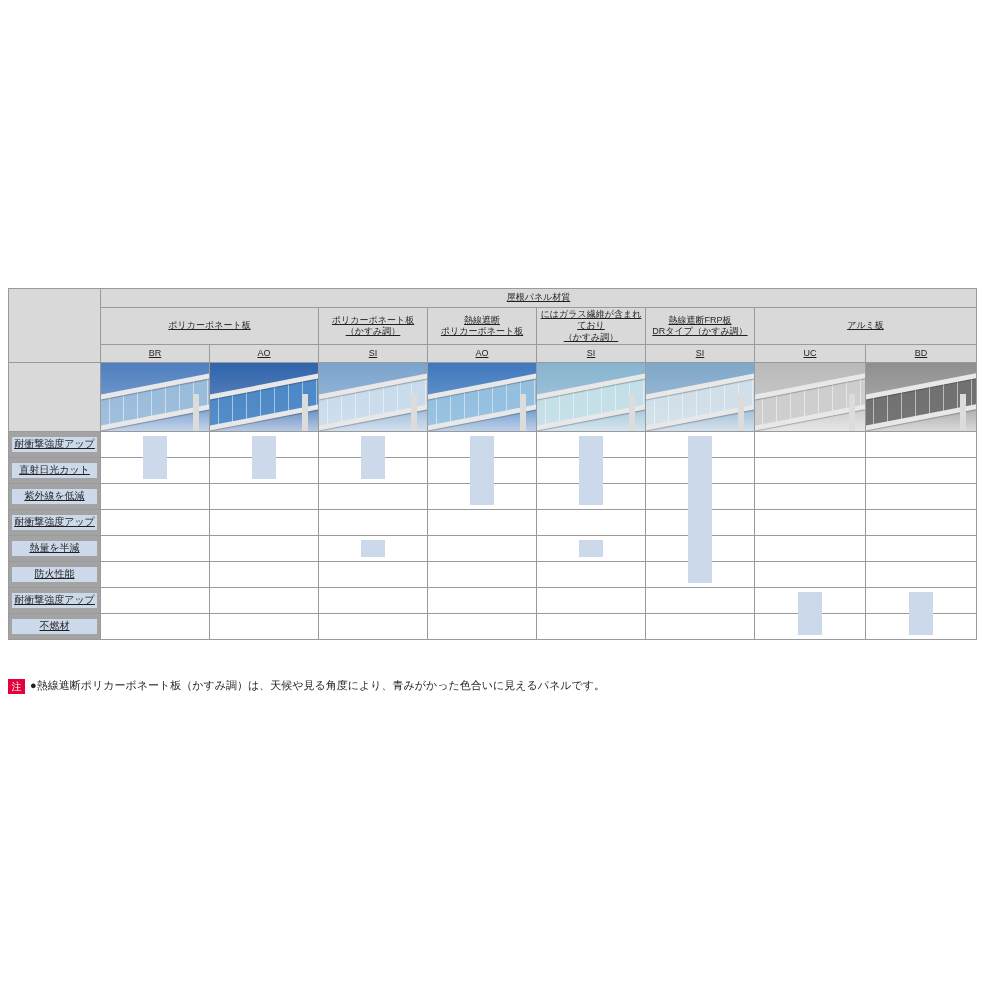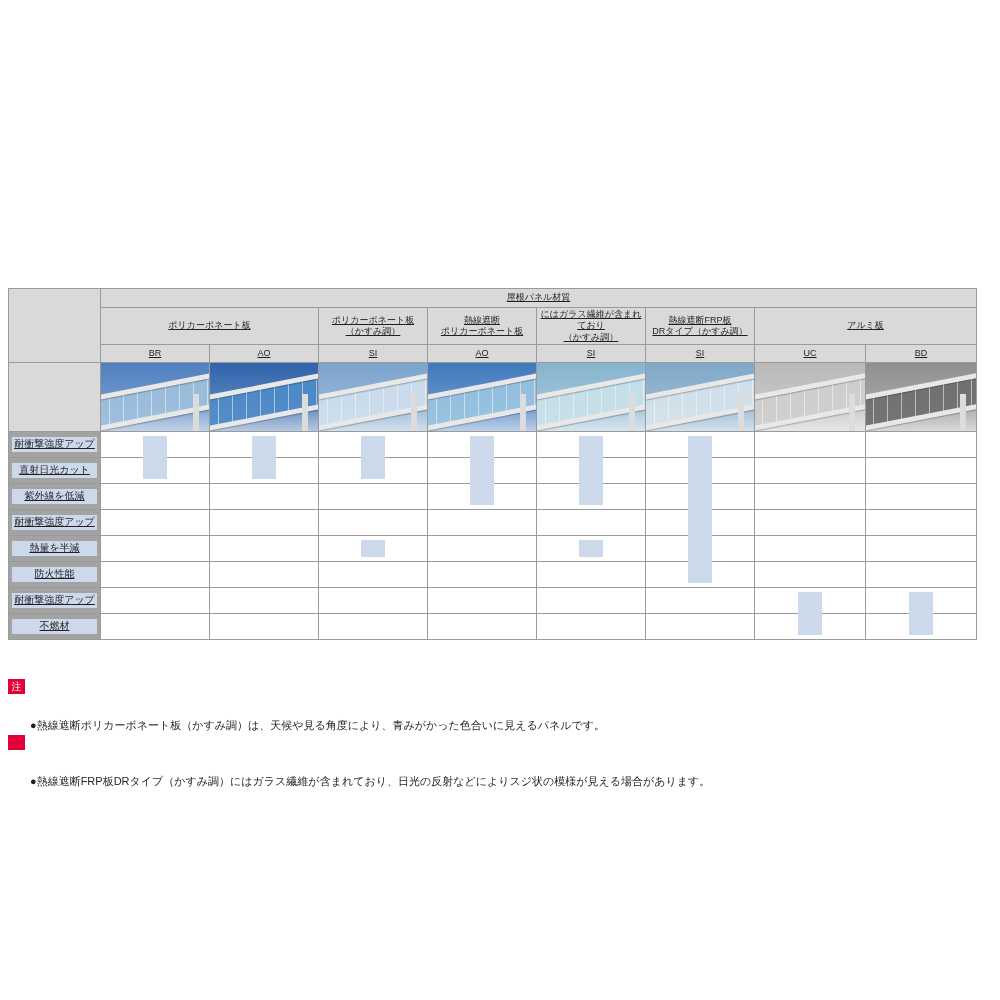--- a/index.html
+++ b/index.html
@@ -168,21 +168,20 @@
     text-align: center;
     margin-right: 5px;
     margin-top: 1px;
   }
   .note-badge.blank {
     background: #e4003a;
   }
   .note-text {
     flex: 1 1 auto;
     white-space: nowrap;
-    margin-top: 40px;
   }
 </style>
 </head>
 <body>
 
 <div id="root">
 
   <div class="table-wrap">
     <table class="matrix">
       <colgroup>
@@ -452,19 +451,15 @@
           </tr>
         </tbody>
     </table>
   </div>
 
   <div class="notes">
     <div class="note-row">
       <div class="note-badge">注</div>
       <div class="note-text">●熱線遮断ポリカーボネート板（かすみ調）は、天候や見る角度により、青みがかった色合いに見えるパネルです。</div>
     </div>
-    <div class="note-row">
-      <div class="note-badge blank"></div>
-      <div class="note-text">●熱線遮断FRP板DRタイプ（かすみ調）にはガラス繊維が含まれており、日光の反射などによりスジ状の模様が見える場合があります。</div>
-    </div>
   </div>
 
 </div>
 
 </body></html>

